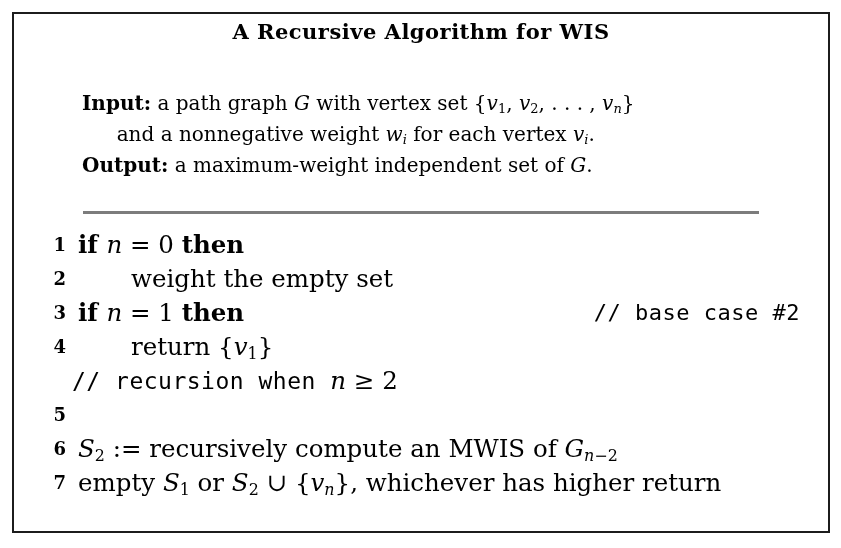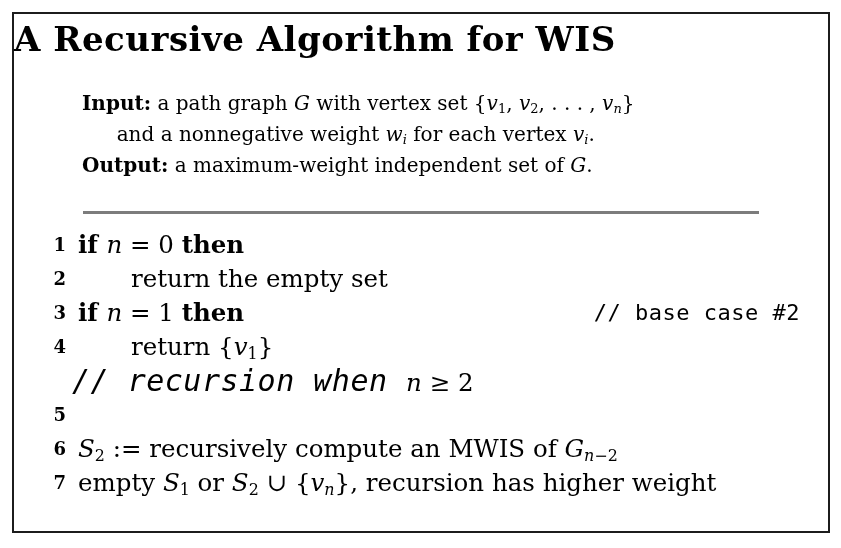--- a/index.html
+++ b/index.html
@@ -2,22 +2,22 @@
 <html><head>
 <meta charset="utf-8">
 <style>
   * { margin:0; padding:0; box-sizing:border-box; }
   html,body { width:841px; height:548px; background:#ffffff; overflow:hidden;
               font-family:"DejaVu Serif","Liberation Serif",serif; color:#000000; }
 
   .frame { position:absolute; left:12px; top:12px; width:818px; height:521px;
            border:2px solid #1c1c1c; background:#ffffff; }
 
-  .title { position:absolute; top:5px; left:0; width:100%; 
-           font-weight:bold; font-size:34px; letter-spacing:0.5px; }
+  .title { position:absolute; top:5px; left:0; width:100%; text-align:center;
+           font-weight:bold; font-size:21px; letter-spacing:0.5px; }
 
   .preamble { position:absolute; left:68px; top:74px; font-size:20px; line-height:31px; }
   .preamble .line { white-space:nowrap; }
   .preamble .line.hang { margin-left:-5px;text-align:center; }
 
   .rule { position:absolute; left:69px; top:197px; width:676px; height:3px; background:#7c7c7c; }
 
   .code { position:absolute; left:0; top:214px; width:100%; }
   .row { position:relative; height:34px; white-space:nowrap; }
   .lnum { position:absolute; left:28px; top:0; width:24px; text-align:right;
@@ -26,37 +26,37 @@
   .stmt.indent { margin-left:117px; }
   .stmt.cmtpos { margin-left:58px; }
   .cmt { position:absolute; right:28px; top:0;
          font-family:"DejaVu Sans Mono","Liberation Mono",monospace;
          font-size:22px; line-height:34px; letter-spacing:0.5px; }
 
   .r { font-style:normal; }
   .b { font-weight:bold; }
   .i { font-style:italic; }
   .m { font-family:"DejaVu Sans Mono","Liberation Mono",monospace;
-       font-size:30px; letter-spacing:0.5px;font-style:italic; }
+       font-size:23px; letter-spacing:0.5px; }
   sub.sub { font-size:65%; line-height:0; vertical-align:-0.25em; }
 </style>
 </head>
 <body>
 
 <div class="frame">
   <div class="title">A Recursive Algorithm for WIS</div>
   <div class="preamble" id="preamble">
       <div class="line"><span class="b">Input:</span><span class="r"> a path graph </span><span class="i">G</span><span class="r"> with vertex set {</span><span class="i">v</span><sub class="r sub">1</sub><span class="r">, </span><span class="i">v</span><sub class="r sub">2</sub><span class="r">, . . . , </span><span class="i">v</span><sub class="i sub">n</sub><span class="r">}</span></div>
       <div class="line hang"><span class="r">and a nonnegative weight </span><span class="i">w</span><sub class="i sub">i</sub><span class="r"> for each vertex </span><span class="i">v</span><sub class="i sub">i</sub><span class="r">.</span></div>
       <div class="line"><span class="b">Output:</span><span class="r"> a maximum-weight independent set of </span><span class="i">G</span><span class="r">.</span></div>
     </div>
   <div class="rule"></div>
   <div class="code" id="code">
       <div class="row"><span class="lnum">1</span><span class="stmt"><span class="b">if </span><span class="i">n</span><span class="r"> = 0 </span><span class="b">then</span></span></div>
-      <div class="row"><span class="lnum">2</span><span class="stmt indent"><span class="r">return the empty set</span></span></div>
+      <div class="row"><span class="lnum">2</span><span class="stmt indent"><span class="r">weight the empty set</span></span></div>
       <div class="row"><span class="lnum">3</span><span class="stmt"><span class="b">if </span><span class="i">n</span><span class="r"> = 1 </span><span class="b">then</span></span><span class="cmt">// base case #2</span></div>
       <div class="row"><span class="lnum">4</span><span class="stmt indent"><span class="r">return {</span><span class="i">v</span><sub class="r sub">1</sub><span class="r">}</span></span></div>
       <div class="row"><span class="lnum"></span><span class="stmt cmtpos"><span class="m">// recursion when </span><span class="i">n</span><span class="r"> ≥ 2</span></span></div>
       <div class="row"><span class="lnum">5</span></div>
       <div class="row"><span class="lnum">6</span><span class="stmt"><span class="i">S</span><sub class="r sub">2</sub><span class="r"> := recursively compute an MWIS of </span><span class="i">G</span><sub class="i sub">n</sub><sub class="r sub">−2</sub></span></div>
-      <div class="row"><span class="lnum">7</span><span class="stmt"><span class="r">empty </span><span class="i">S</span><sub class="r sub">1</sub><span class="r"> or </span><span class="i">S</span><sub class="r sub">2</sub><span class="r"> ∪ {</span><span class="i">v</span><sub class="i sub">n</sub><span class="r">}, recursion has higher weight</span></span></div>
+      <div class="row"><span class="lnum">7</span><span class="stmt"><span class="r">empty </span><span class="i">S</span><sub class="r sub">1</sub><span class="r"> or </span><span class="i">S</span><sub class="r sub">2</sub><span class="r"> ∪ {</span><span class="i">v</span><sub class="i sub">n</sub><span class="r">}, whichever has higher return</span></span></div>
     </div>
 </div>
 
 </body></html>

